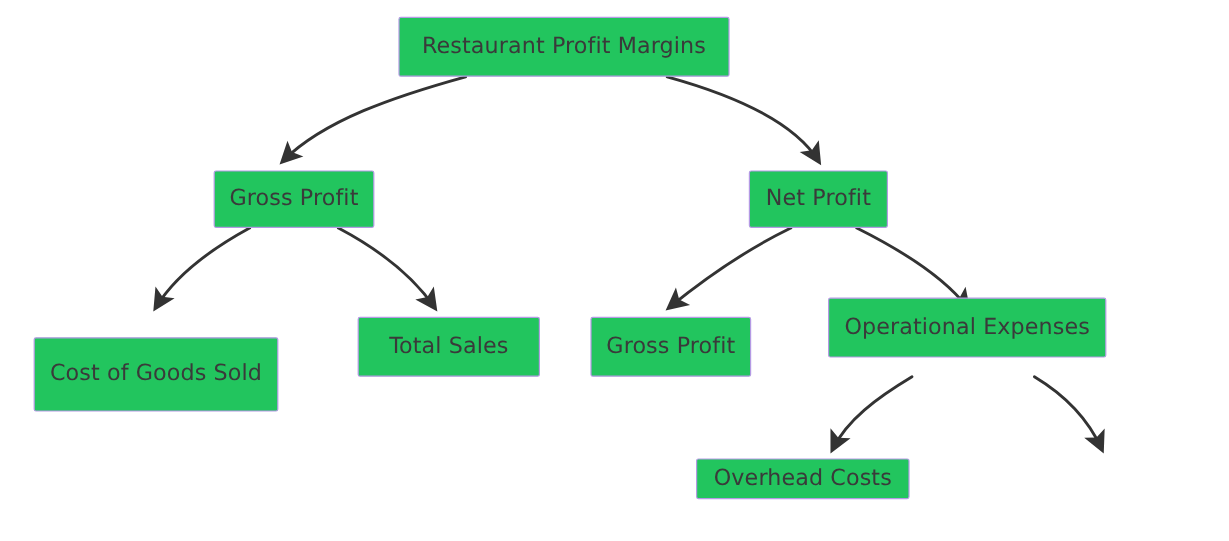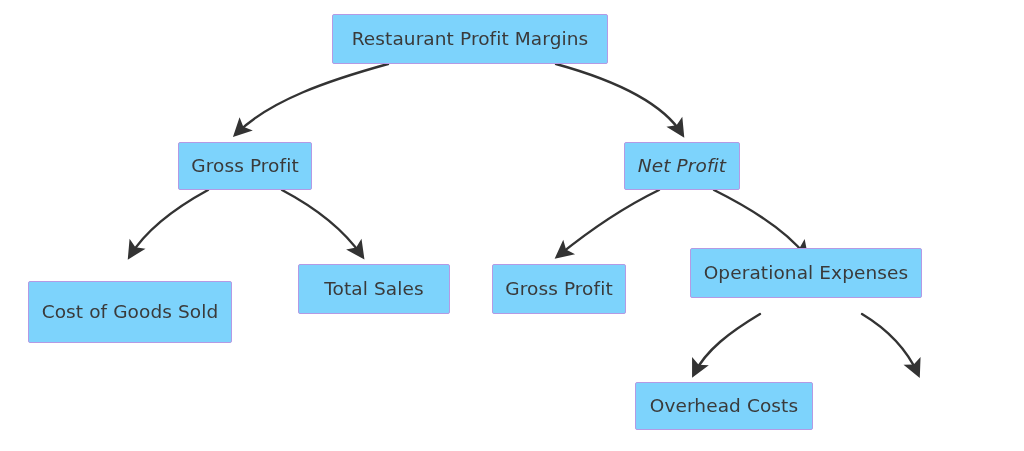--- a/index.html
+++ b/index.html
@@ -21,21 +21,21 @@
     position: absolute;
     left: 0;
     top: 0;
     width: 1024px;
     height: 451px;
     pointer-events: none;
   }
   .node {
     position: absolute;
     box-sizing: border-box;
-    background: #7dd3fc;
+    background: #22c55e;
     border: 1.6px solid #b49ae4;
     border-radius: 2px;
     display: flex;
     align-items: center;
     justify-content: center;
     color: #3a3a3a;
     font-size: 18.5px;
     line-height: 1;
     letter-spacing: 0.1px;
     white-space: nowrap;
@@ -70,38 +70,38 @@
   </svg>
 
   <div class="node" style="left: 332px; top: 14px; width: 276px; height: 50px;">
     <span class="node-label">Restaurant Profit Margins</span>
   </div>
 
   <div class="node" style="left: 178px; top: 142px; width: 134px; height: 48px;">
     <span class="node-label">Gross Profit</span>
   </div>
 
-  <div class="node" style="left: 624px; top: 142px; width: 116px; height: 48px; font-style: italic;">
+  <div class="node" style="left: 624px; top: 142px; width: 116px; height: 48px;">
     <span class="node-label">Net Profit</span>
   </div>
 
   <div class="node" style="left: 28px; top: 281px; width: 204px; height: 62px; justify-content: center;">
     <span class="node-label">Cost of Goods Sold</span>
   </div>
 
   <div class="node" style="left: 298px; top: 264px; width: 152px; height: 50px;">
     <span class="node-label">Total Sales</span>
   </div>
 
   <div class="node" style="left: 492px; top: 264px; width: 134px; height: 50px;">
     <span class="node-label">Gross Profit</span>
   </div>
 
   <div class="node" style="left: 690px; top: 248px; width: 232px; height: 50px;">
     <span class="node-label">Operational Expenses</span>
   </div>
 
-  <div class="node" style="left: 635px; top: 382px; width: 178px; height: 48px;">
+  <div class="node" style="left: 580px; top: 382px; width: 178px; height: 34px;">
     <span class="node-label">Overhead Costs</span>
   </div>
 
 
 </div>
 
 </body></html>

